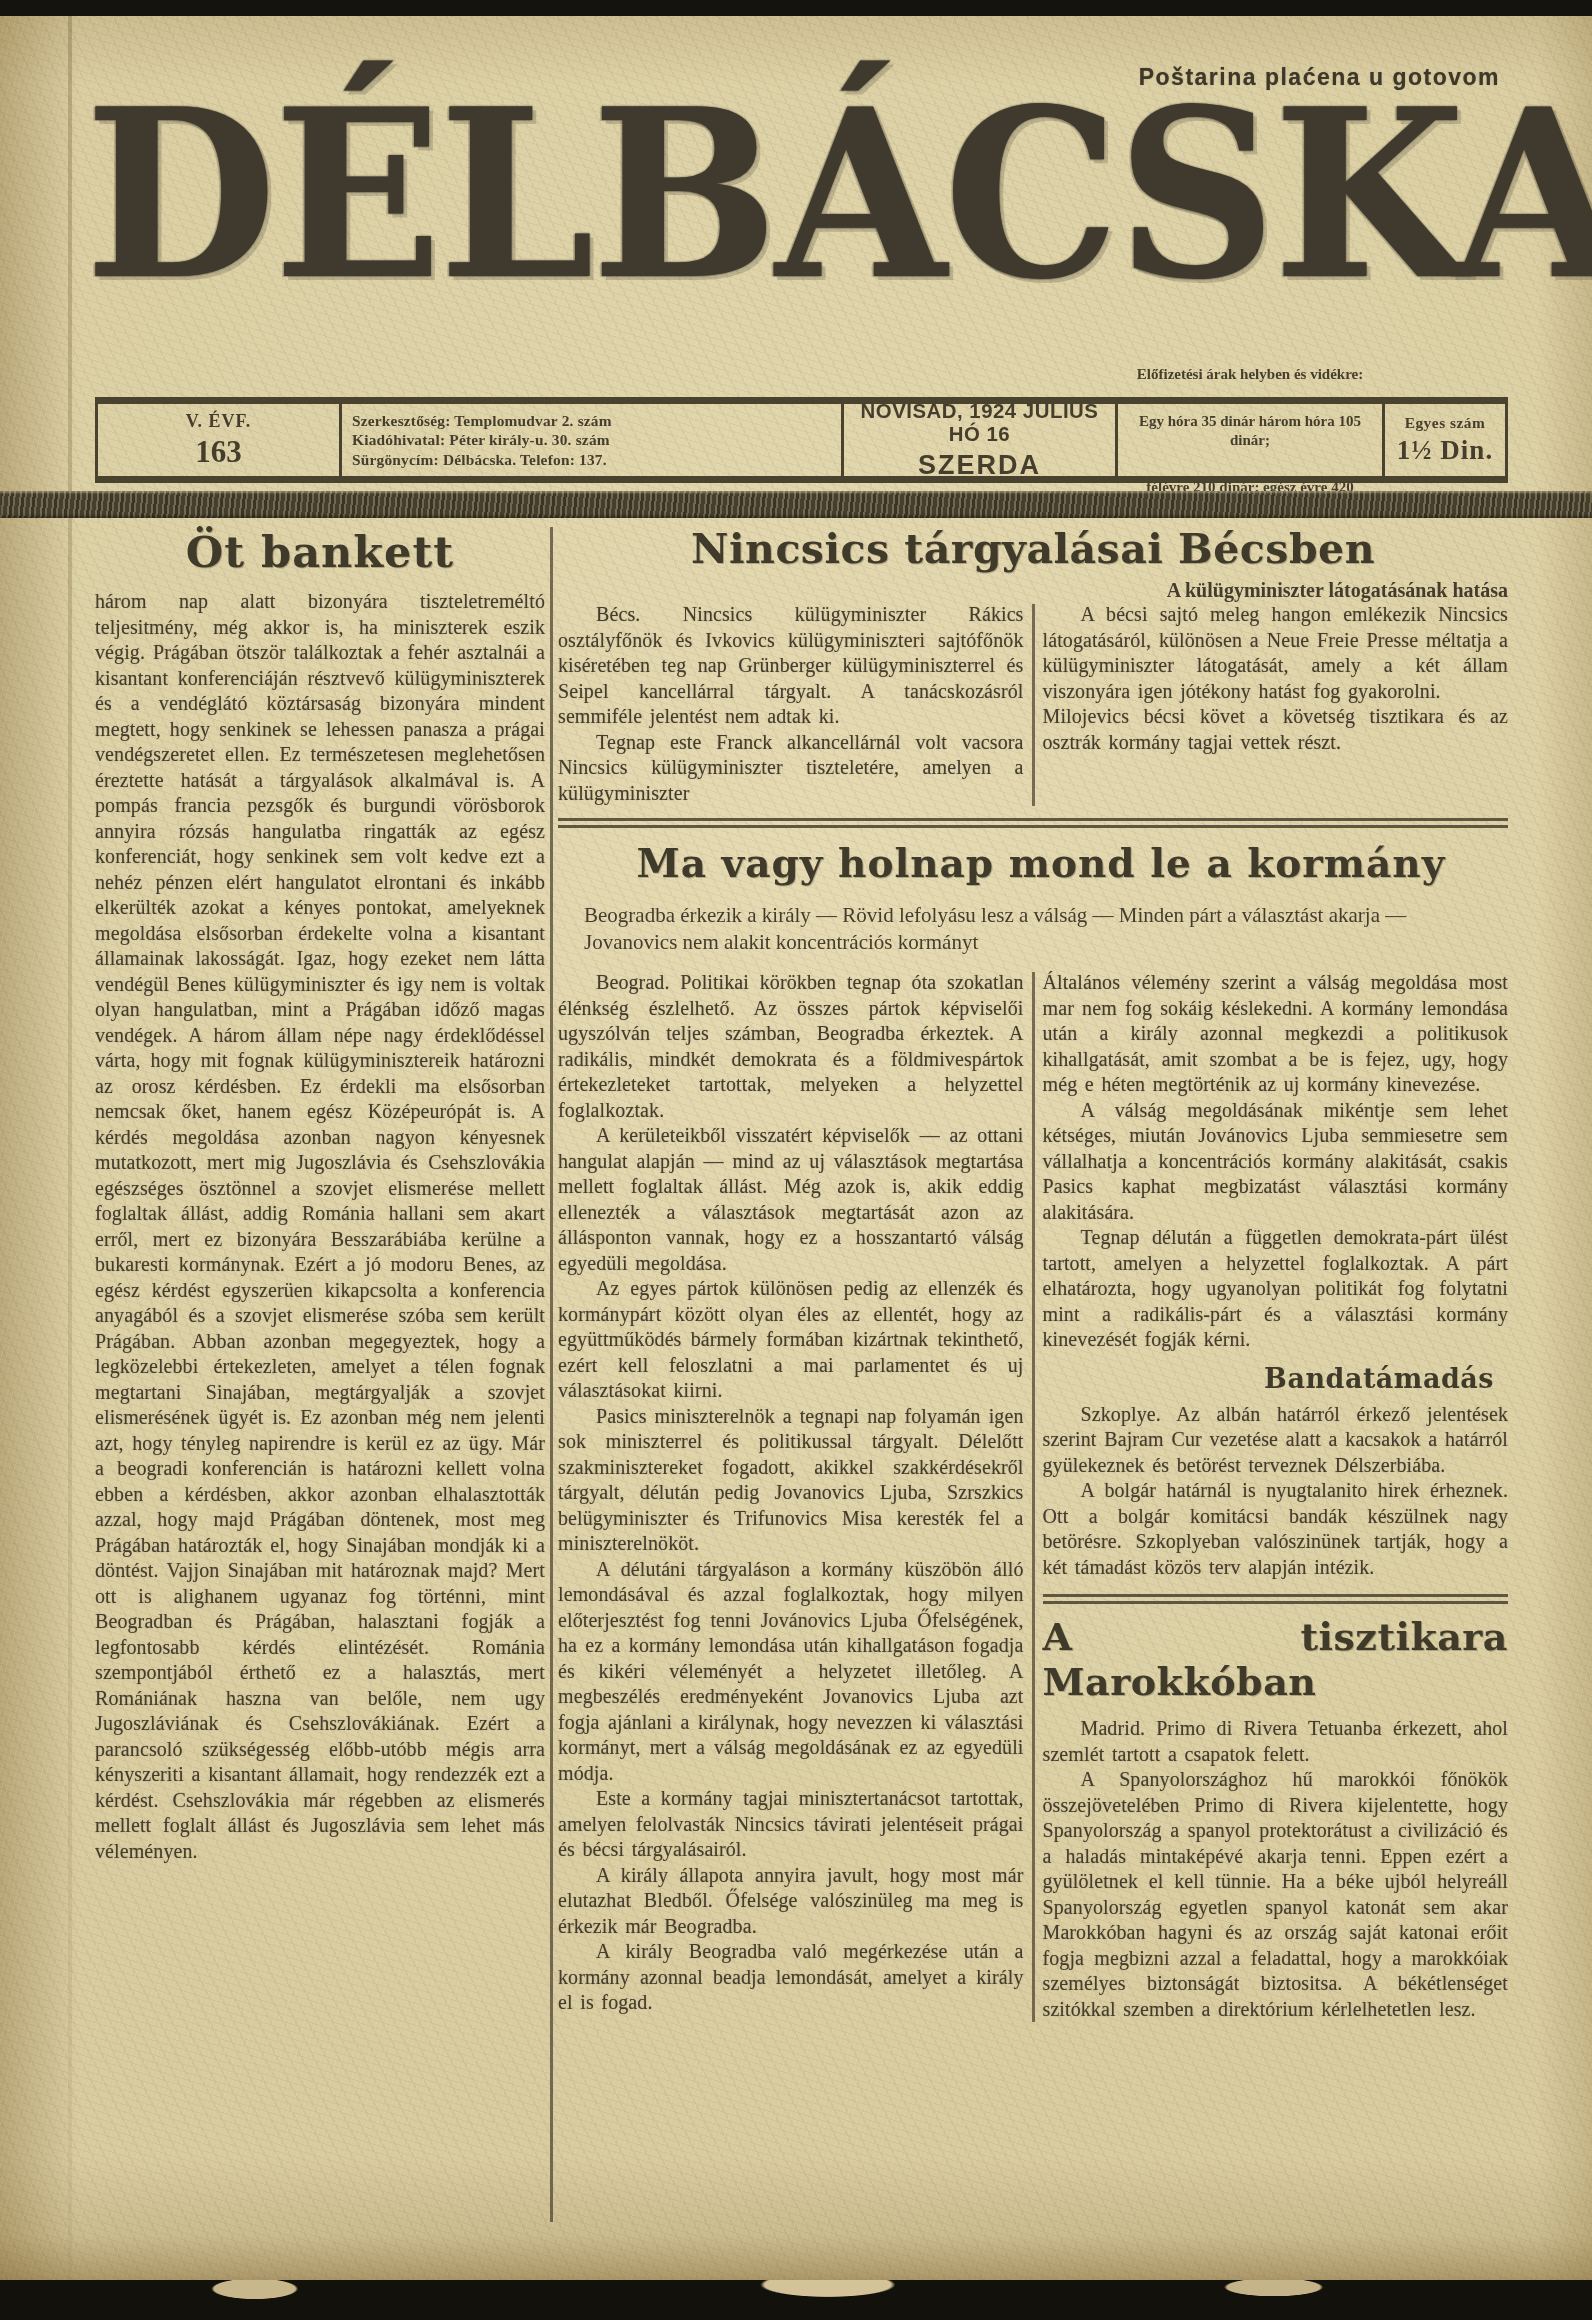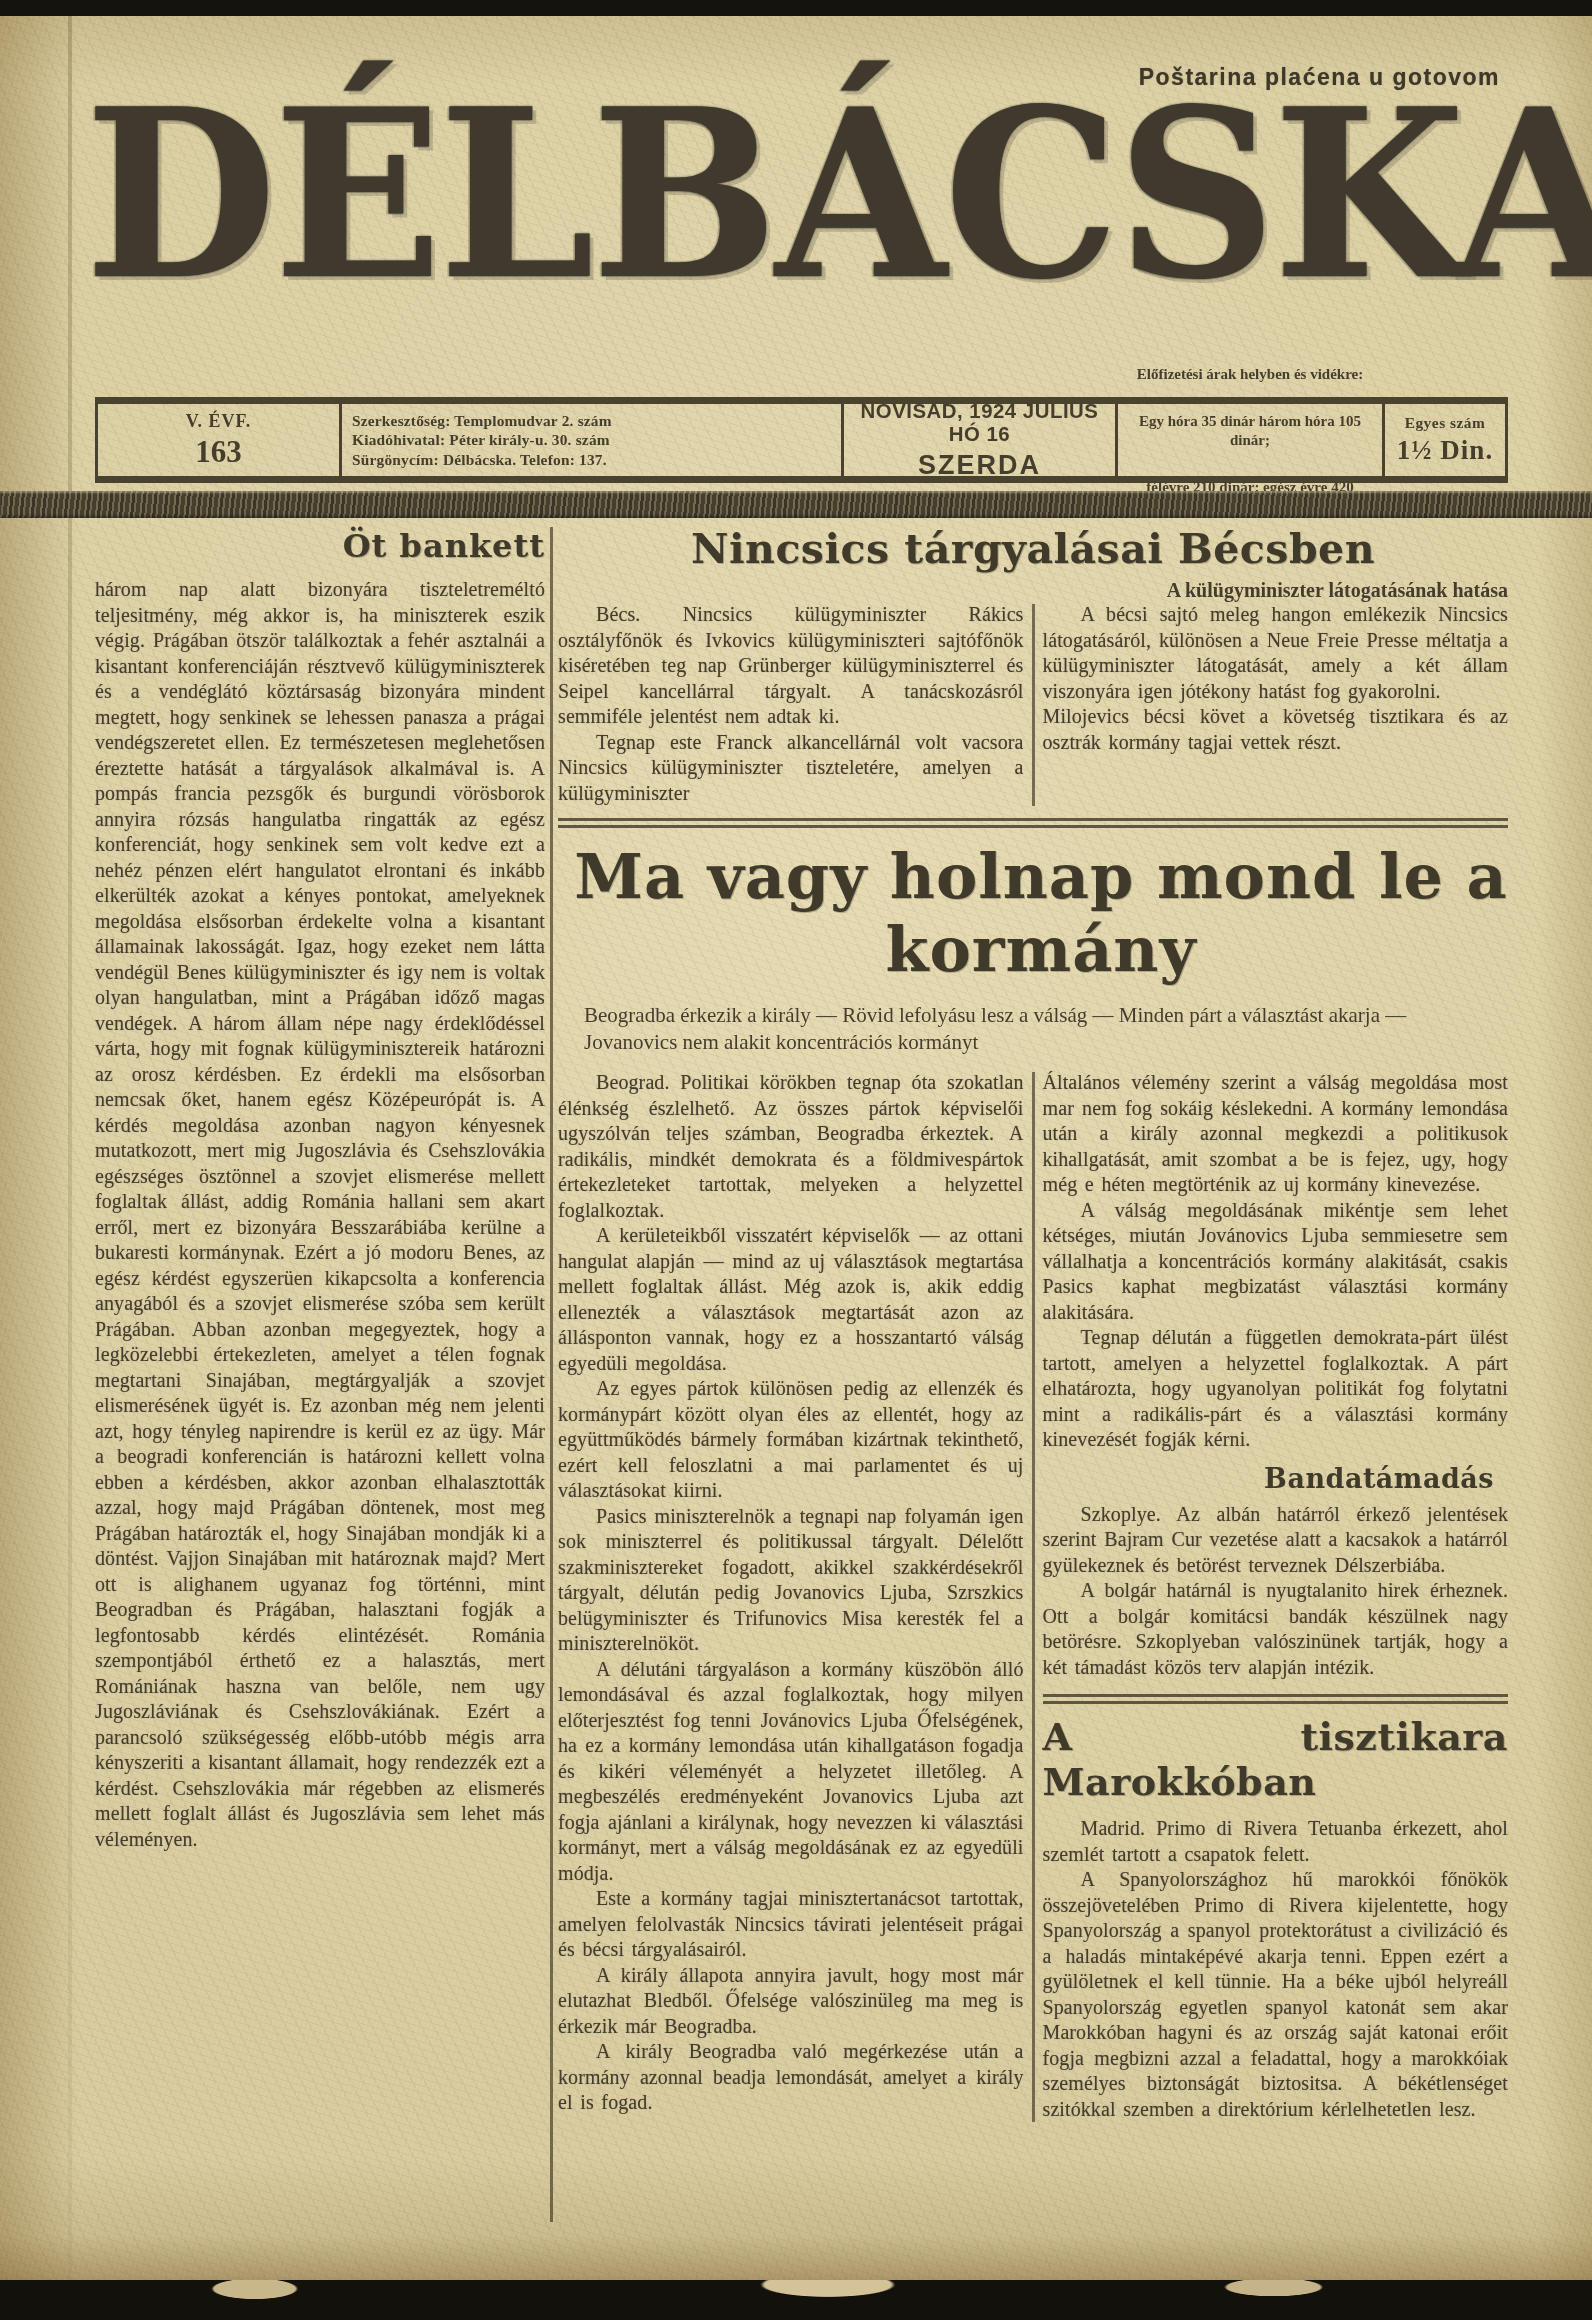--- a/index.html
+++ b/index.html
@@ -80,38 +80,38 @@
     box-shadow:inset 0 2px 2px rgba(255,246,210,.35), inset 0 -2px 3px rgba(18,14,8,.45);
   }
   .content{
     position:absolute;top:509px;left:95px;width:1413px;height:1697px;
     display:flex;overflow:hidden;color:#443d2e;
   }
   .vrule{flex:0 0 3px;background:#49422f;opacity:.72;margin:2px 5px 0 5px;}
   .col1{flex:0 0 450px;}
   .rgt{flex:1;display:flex;flex-direction:column;}
   h1,h2,h3{margin:0;font-family:"DejaVu Serif", serif;color:#403a2b;}
-  .t-ot{font-size:32px;text-align:right;letter-spacing:1px;margin:2px 0 12px 0;
+  .t-ot{font-size:43px;text-align:center;letter-spacing:1px;margin:2px 0 12px 0;
     text-shadow:1px 1px 0 rgba(64,58,43,.3);}
   .body-text{
     font-size:20px;line-height:25.5px;text-align:justify;margin:0;
     letter-spacing:0.1px;word-spacing:2.5px;
     text-shadow:0 0 1px rgba(68,61,46,.42);
   }
   .t-nincsics{font-size:41px;text-align:center;letter-spacing:0.5px;margin:0 0 6px 0;
     text-shadow:1px 1px 0 rgba(64,58,43,.3);}
   .sub-nincsics{font-weight:bold;font-size:20px;text-align:right;margin-bottom:0;}
   .twocol{display:flex;}
   .tcol{flex:1;min-width:0;}
   .tc-rule{flex:0 0 3px;background:#49422f;opacity:.72;margin:2px 8px 0 8px;}
   .twocol p{margin:0 0 0 0;}
   .ind{text-indent:38px;}
   .double-rule{height:4px;border-top:3px solid #49422f;border-bottom:3px solid #49422f;
     margin:12px 0 6px 0;opacity:.85;}
-  .t-kormany{font-size:62px;text-align:center;letter-spacing:1px;margin:6px 0 8px 16px;
+  .t-kormany{font-size:39px;text-align:center;letter-spacing:1px;margin:6px 0 8px 16px;
     text-shadow:1px 1px 0 rgba(64,58,43,.3);}
   .sub-kormany{font-weight:normal;font-size:21px;line-height:27px;
     margin:16px 26px 14px 26px;}
   .banda-head{font-size:27px;text-align:right;margin:10px 14px 8px 0;letter-spacing:0.5px;}
   .spanyol-rule{margin-top:14px;}
   .t-spanyol{font-size:38px;margin:10px 0 12px 0;text-align:justify;
      text-align-last:justify;letter-spacing:0.5px;
     text-shadow:1px 1px 0 rgba(64,58,43,.3);}
   .bottom-shade{
     position:absolute;left:0;top:2219px;width:1592px;height:62px;

